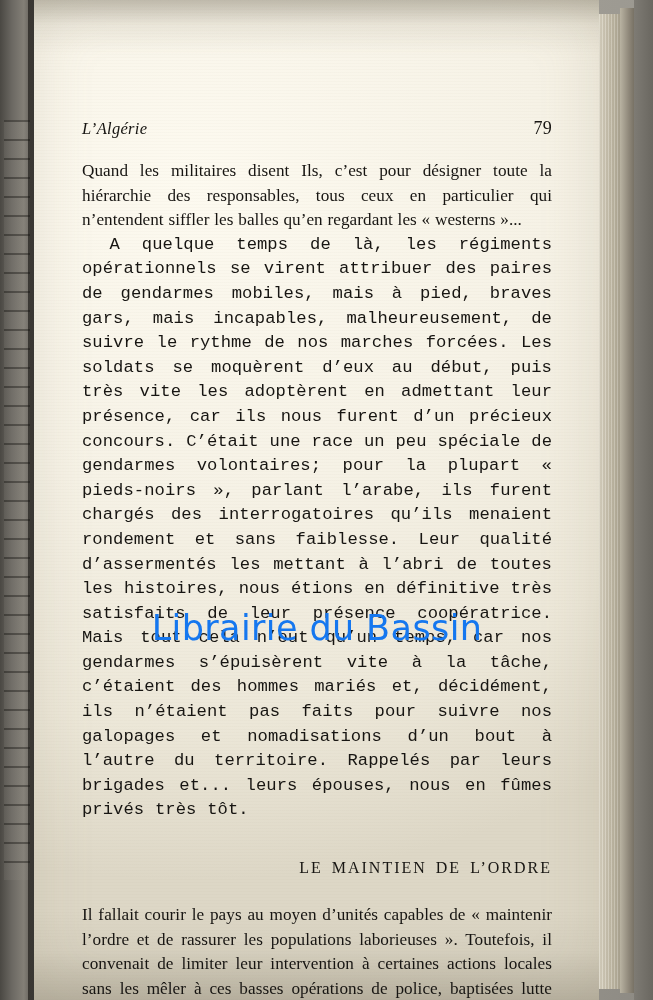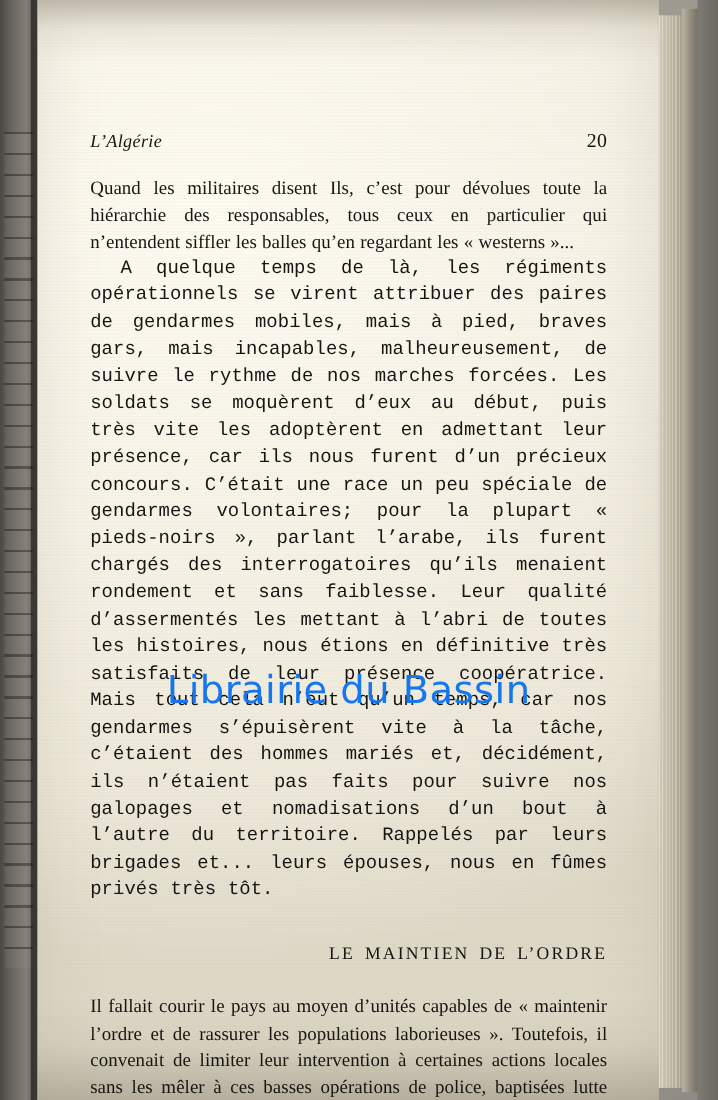--- a/index.html
+++ b/index.html
@@ -201,24 +201,24 @@
     <div class="page-top-curve"></div>
     <div class="page-bottom-curve"></div>
   </div>
 
   <div class="grain"></div>
 
   <div class="text-col">
 
     <div class="runhead">
       <span class="title">L’Algérie</span>
-      <span class="folio">20</span>
+      <span class="folio">79</span>
     </div>
 
-    <p class="body">Quand les militaires disent Ils, c’est pour dévolues toute la hiérarchie des responsables, tous ceux en particulier qui n’entendent siffler les balles qu’en regardant les « westerns »...</p>
+    <p class="body">Quand les militaires disent Ils, c’est pour désigner toute la hiérarchie des responsables, tous ceux en particulier qui n’entendent siffler les balles qu’en regardant les « westerns »...</p>
     <p class="body">A quelque temps de là, les régiments opérationnels se virent attribuer des paires de gendarmes mobiles, mais à pied, braves gars, mais incapables, malheureusement, de suivre le rythme de nos marches forcées. Les soldats se moquèrent d’eux au début, puis très vite les adoptèrent en admettant leur présence, car ils nous furent d’un précieux concours. C’était une race un peu spéciale de gendarmes volontaires; pour la plupart « pieds-noirs », parlant l’arabe, ils furent chargés des interrogatoires qu’ils menaient rondement et sans faiblesse. Leur qualité d’assermentés les mettant à l’abri de toutes les histoires, nous étions en définitive très satisfaits de leur présence coopératrice. Mais tout cela n’eut qu’un temps, car nos gendarmes s’épuisèrent vite à la tâche, c’étaient des hommes mariés et, décidément, ils n’étaient pas faits pour suivre nos galopages et nomadisations d’un bout à l’autre du territoire. Rappelés par leurs brigades et... leurs épouses, nous en fûmes privés très tôt.</p>
 
     <div class="section-heading">LE MAINTIEN DE L’ORDRE</div>
 
     <p class="body">Il fallait courir le pays au moyen d’unités capables de « maintenir l’ordre et de rassurer les populations laborieuses ». Toutefois, il convenait de limiter leur intervention à certaines actions locales sans les mêler à ces basses opérations de police, baptisées lutte anti-subversive, et dévolues aux seules unités de carrière.</p>
   </div>
 
   <div class="watermark">Librairie du Bassin</div>
 
   <div class="fore-edge">

